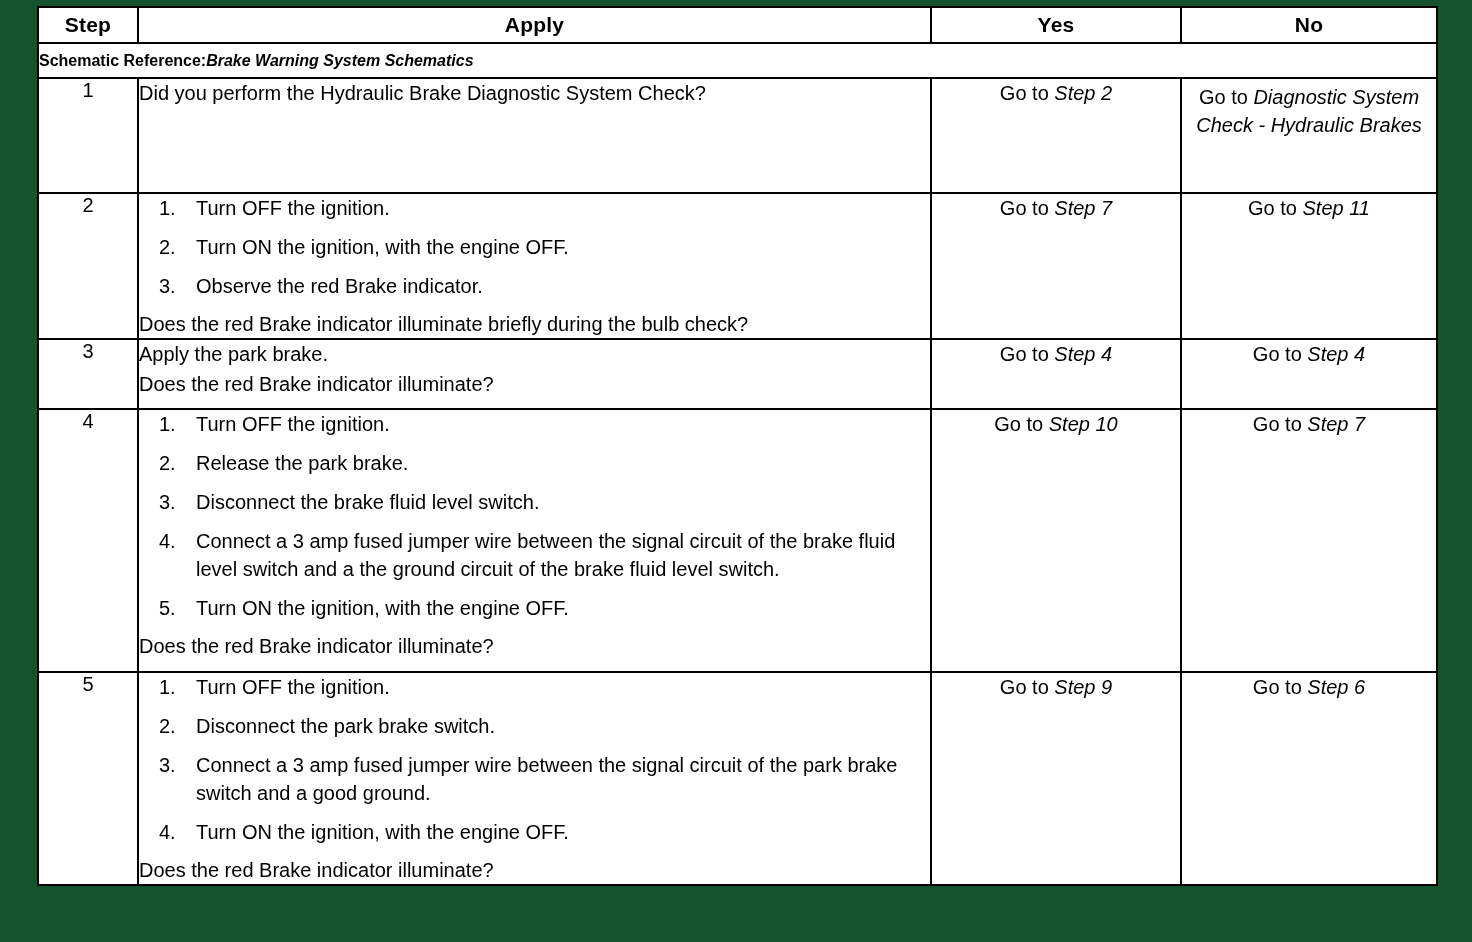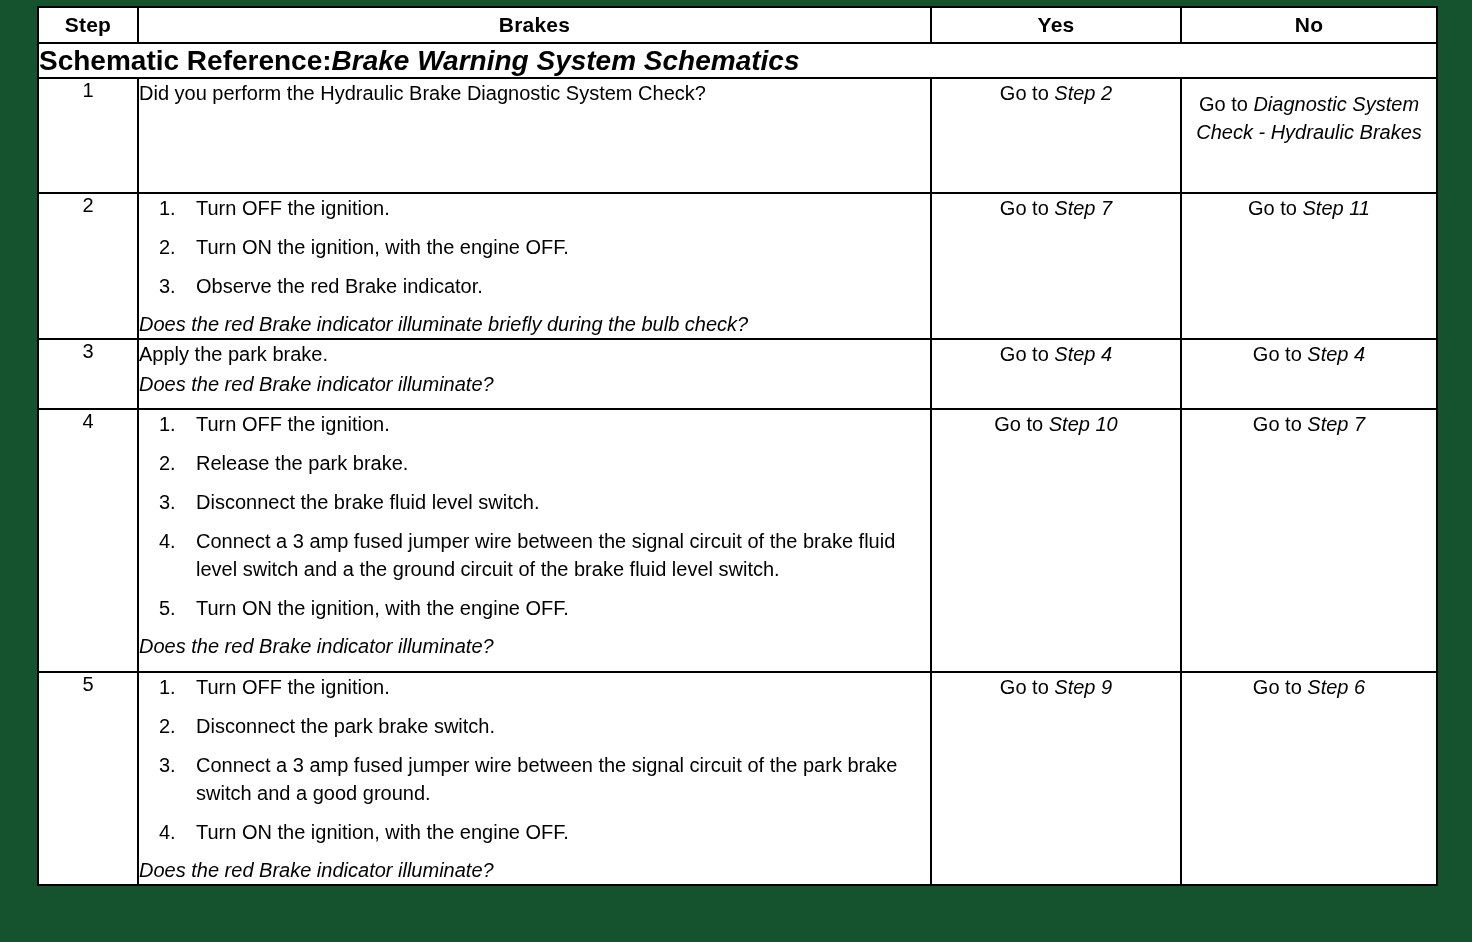--- a/index.html
+++ b/index.html
@@ -55,21 +55,21 @@
     height: 34px;
     line-height: 34px;
     letter-spacing: 0.2px;
   }
 
   
   .schem-cell {
     height: 33px;
     line-height: 33px;
     padding-left: 14px;
-    font-size: 28px;
+    font-size: 16px;
     white-space: nowrap;
   }
   .schem-label {
     font-weight: bold;
   }
   .schem-value {
     font-weight: bold;
     font-style: italic;
   }
 
@@ -105,37 +105,36 @@
   }
   .action-list li .li-num {
     position: absolute;
     left: 20px;
     top: 0;
     width: 30px;
     text-align: left;
   }
   .action-question {
     margin: 10px 0 0 0;
-    font-style: italic;
   }
   .action-cell.compact .action-question {
     margin-top: 2px;
   }
 
   
   .result-cell {
     font-size: 20px;
     line-height: 1.42;
     text-align: center;
     vertical-align: bottom;
     padding: 6px 8px 6px 8px;
   }
   .result-cell.top-align {
     vertical-align: top;
-    padding-top: 11px;
+    padding-top: 4px;
   }
   .result-cell .em {
     font-style: italic;
   }
 
   
   .row-h-step1 .step-cell,
   .row-h-step1 .action-cell { height: 113px; }
   .row-h-step2 .step-cell { height: 143px; }
   .row-h-step3 .step-cell { height: 68px; }
@@ -151,21 +150,21 @@
     <colgroup>
       <col class="col-step">
       <col class="col-action">
       <col class="col-yes">
       <col class="col-no">
     </colgroup>
 
     <thead>
       <tr>
         <th class="hdr-cell">Step</th>
-        <th class="hdr-cell">Brakes</th>
+        <th class="hdr-cell">Apply</th>
         <th class="hdr-cell">Yes</th>
         <th class="hdr-cell">No</th>
       </tr>
     </thead>
 
     <tbody>
 
       <tr>
         <td class="schem-cell" colspan="4"><span class="schem-label">Schematic Reference:</span><span class="schem-value">Brake Warning System Schematics</span></td>
       </tr>

